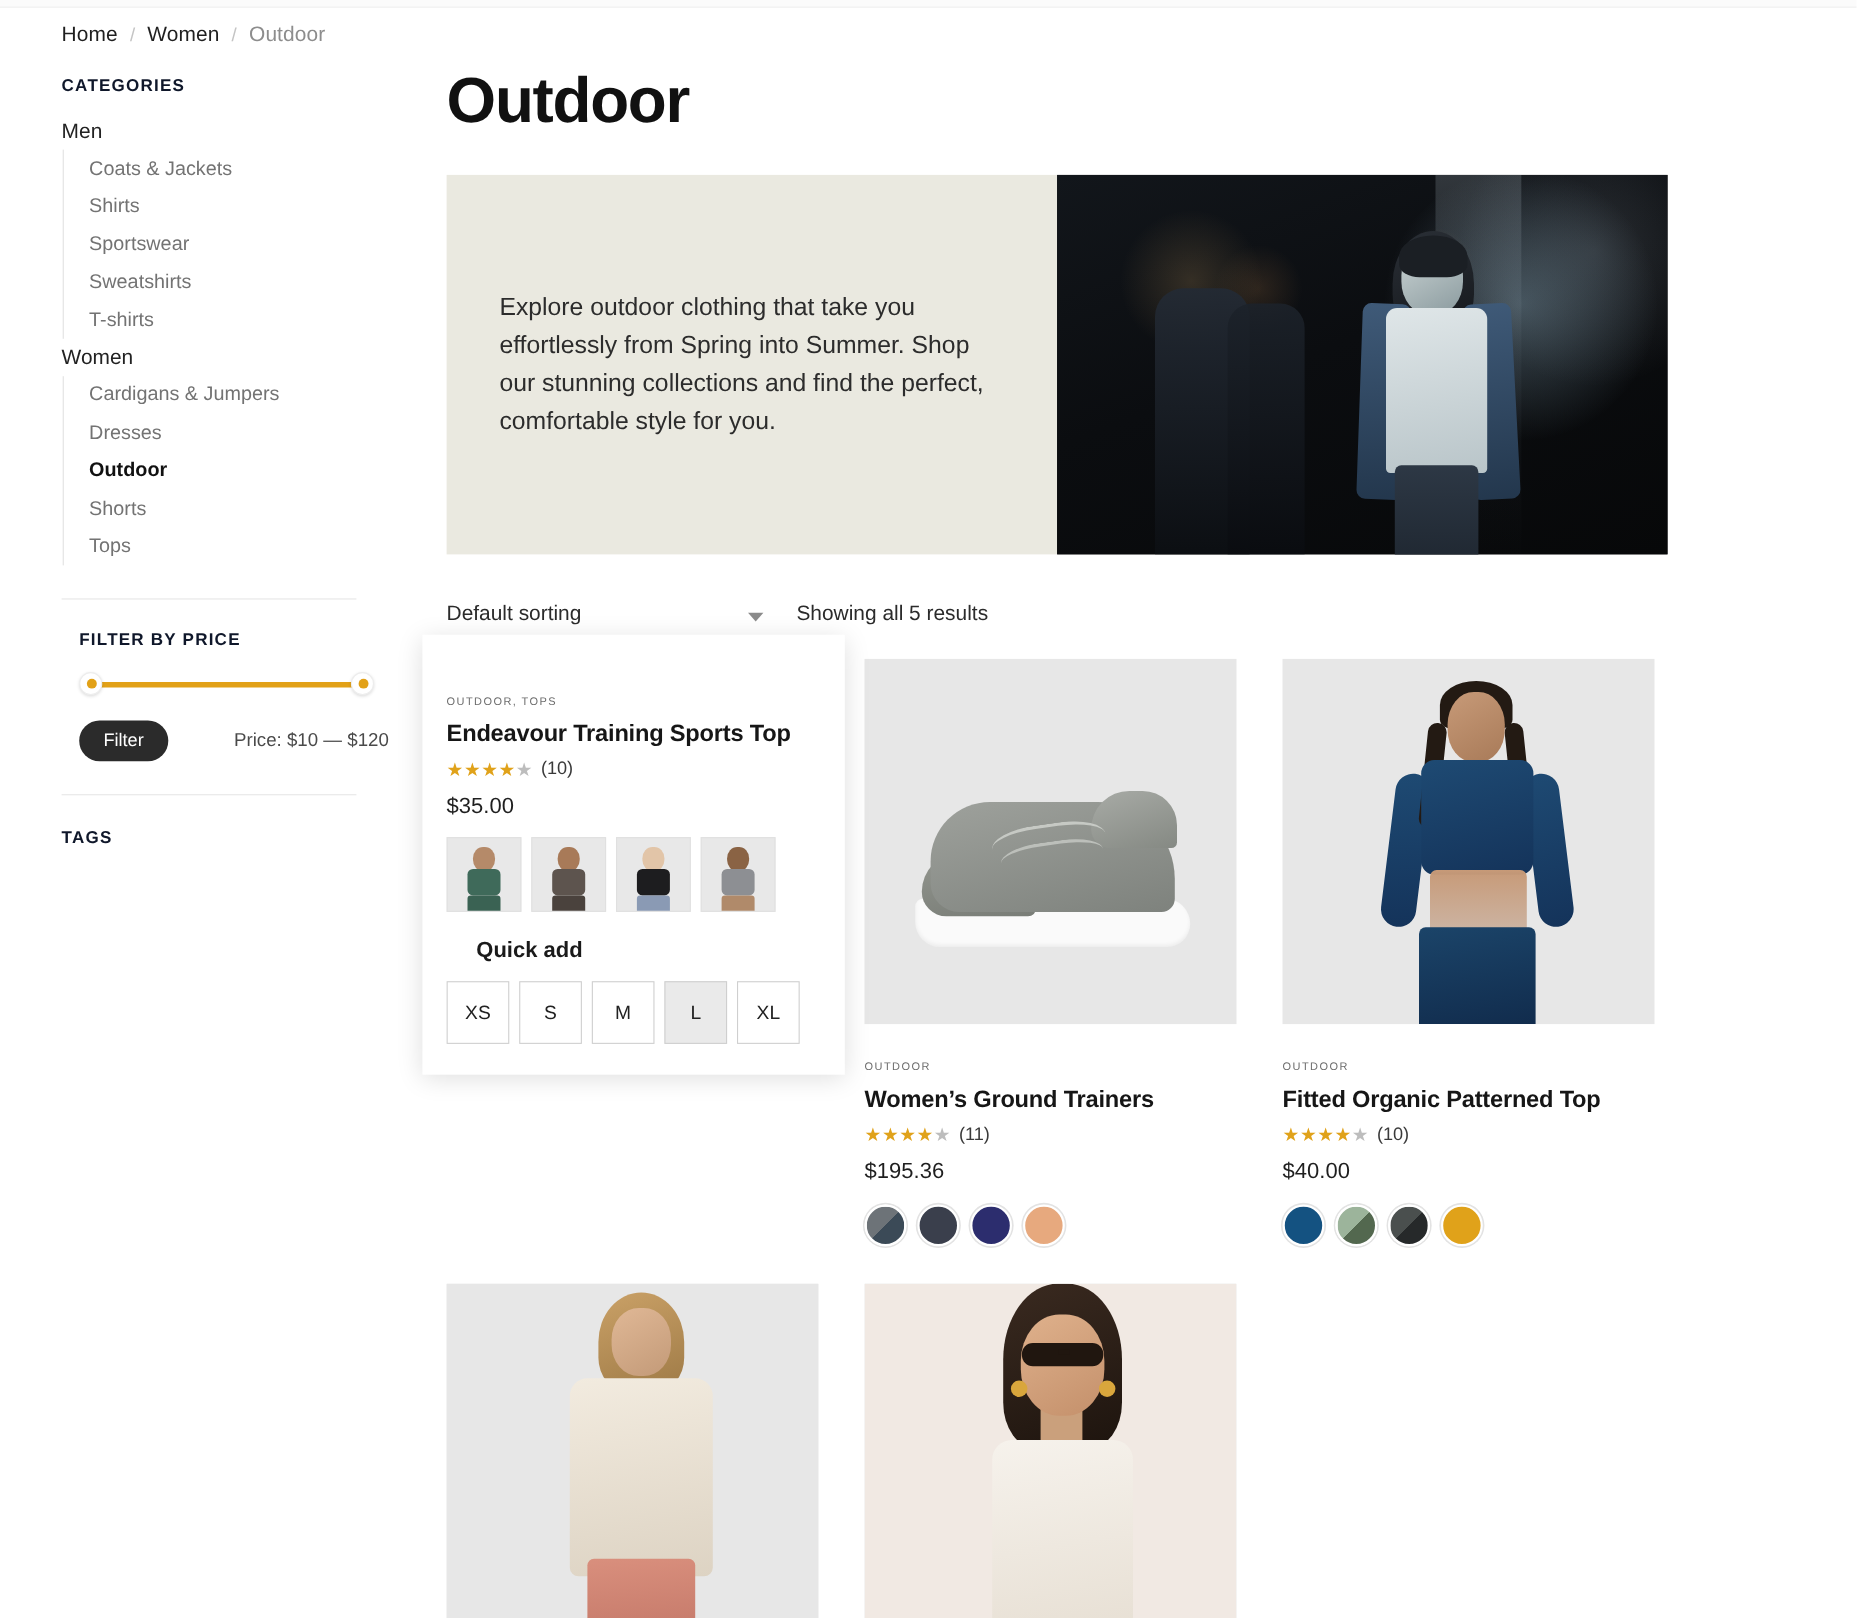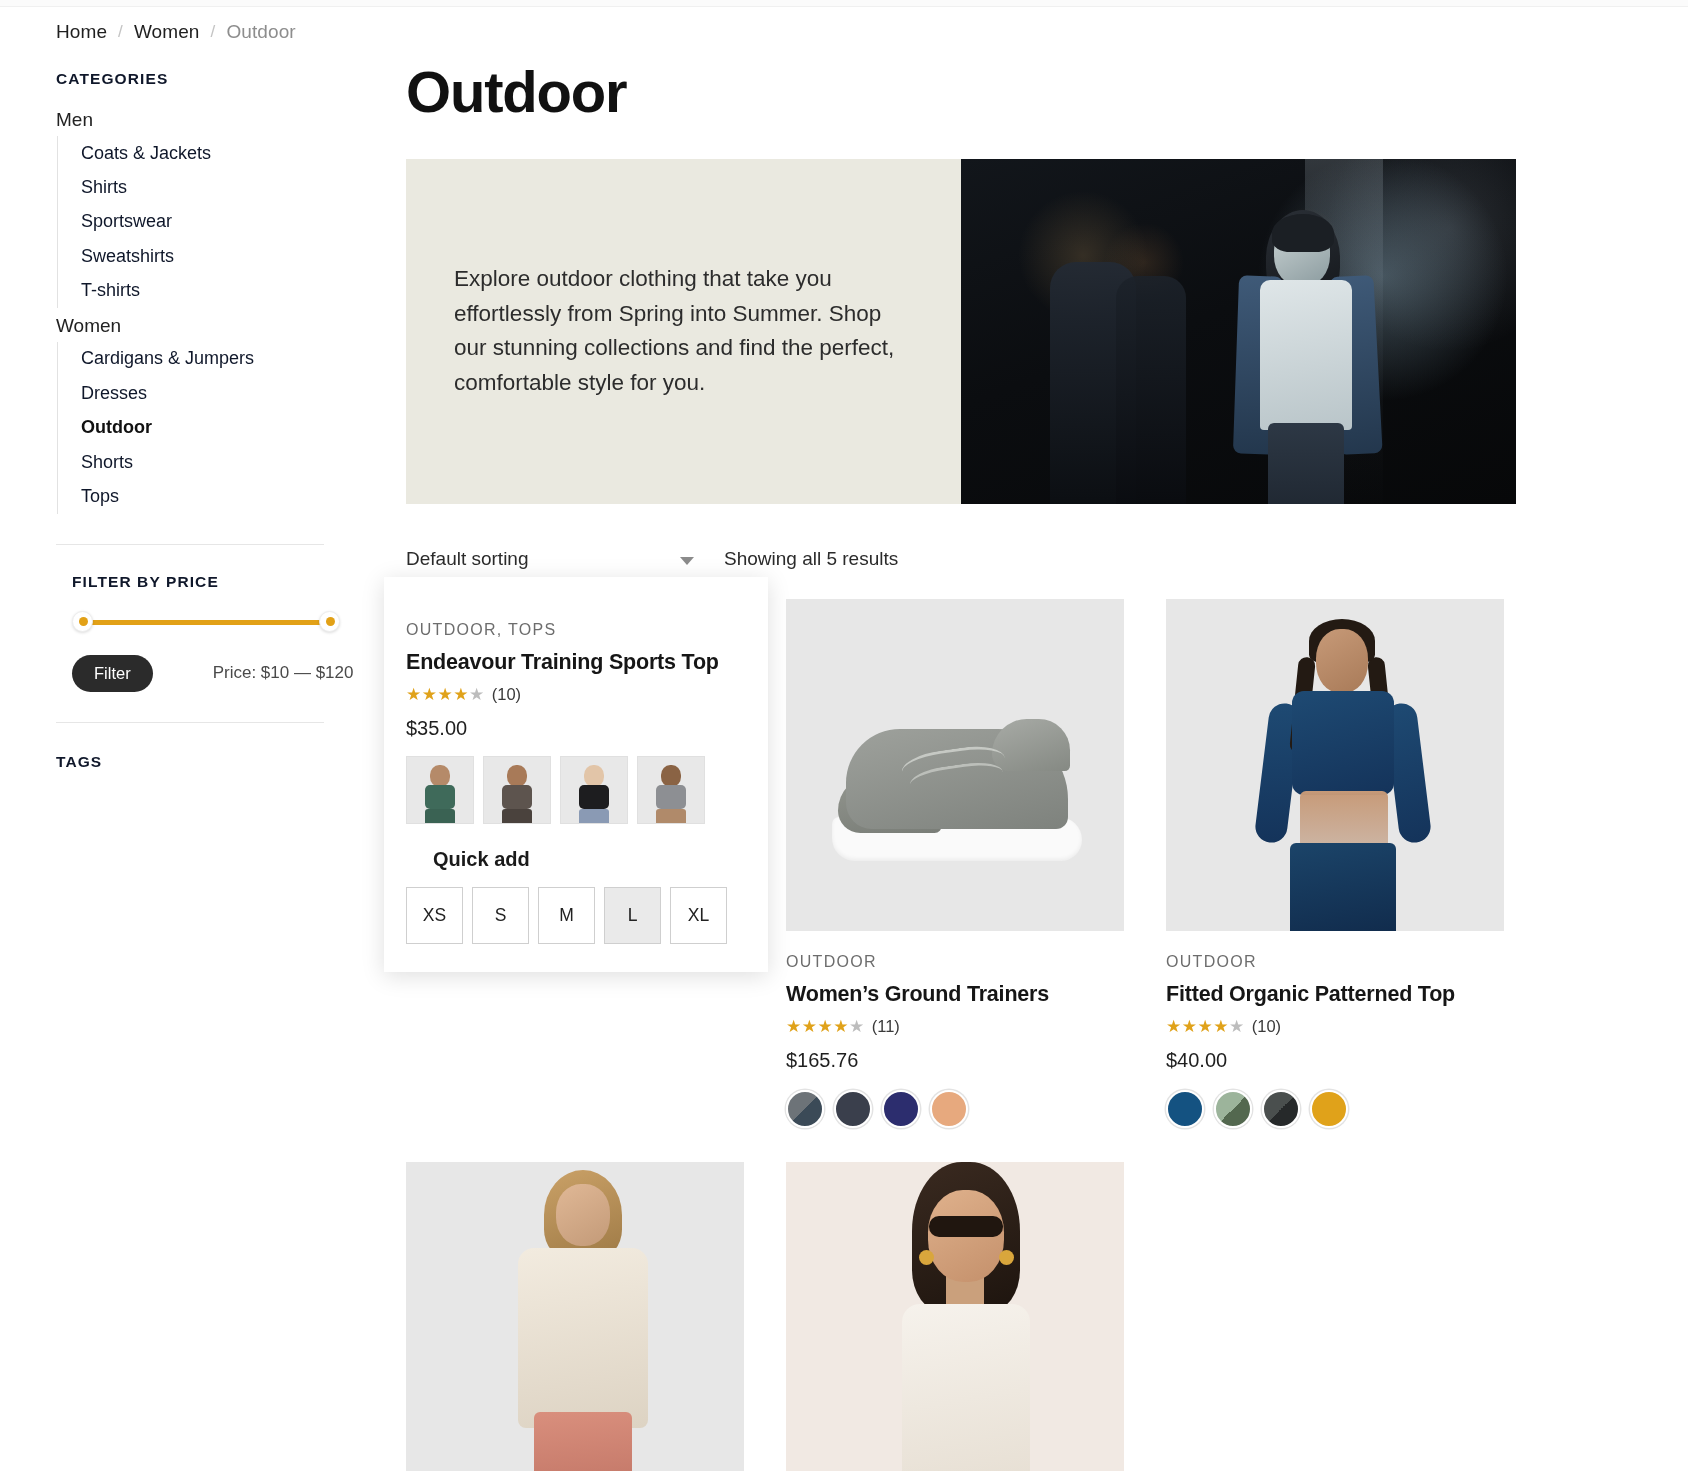--- a/index.html
+++ b/index.html
@@ -63,21 +63,21 @@
     padding: 5px 0;
     cursor: pointer;
   }
   .cat-children {
     margin-left: 1px;
     border-left: 1px solid #e2e2e2;
     padding-left: 23px;
   }
   .cat-child {
     font-size: 18px;
-    color: #0f172a;
+    color: #737373;
     padding: 5.5px 0;
     cursor: pointer;
     line-height: 1.3;
   }
   .cat-child.active { font-weight: 700; color: #111; }
 
   .side-divider {
     width: 268px;
     height: 1px;
     background: #e6e6e6;
@@ -398,24 +398,24 @@
   .m5-hair { position:absolute; left:126px; top:0px; width:108px; height:150px; border-radius:46% 46% 28% 28%; background:linear-gradient(160deg,#3a2a20,#1d140e); }
   .m5-face { position:absolute; left:142px; top:28px; width:76px; height:92px; border-radius:46%; background:linear-gradient(150deg,#dfb18c,#c4906b); }
   .m5-glass{ position:absolute; left:143px; top:54px; width:74px; height:21px; border-radius:10px; background:#20160f; }
   .m5-glassbridge{ position:absolute; left:176px; top:60px; width:10px; height:4px; background:#20160f; }
   .m5-earr { position:absolute; left:133px; top:88px; width:15px; height:15px; border-radius:50%; background:#d9a63c; }
   .m5-earr2{ position:absolute; left:213px; top:88px; width:15px; height:15px; border-radius:50%; background:#d9a63c; }
   .m5-body { position:absolute; left:116px; top:142px; width:128px; height:190px; border-radius:18px 18px 0 0; background:linear-gradient(170deg,#f6f2ec,#e6ded2); }
   .m5-neck { position:absolute; left:160px; top:112px; width:38px; height:40px; background:#caa07c; }
 
   .meta {
-    font-size: 16px;
+    font-size: 10px;
     letter-spacing: 1.3px;
     color: #6d6d6d;
-    margin-top: 22px;
+    margin-top: 34px;
   }
   .pname {
     font-size: 21.5px;
     font-weight: 700;
     color: #161616;
     margin-top: 11px;
     letter-spacing: -.2px;
   }
   .ratingrow {
     display: flex;
@@ -657,21 +657,21 @@
             <div class="sh-lace"></div>
             <div class="sh-lace2"></div>
           </div>
         </div>
         <div class="meta">OUTDOOR</div>
         <div class="pname">Women’s Ground Trainers</div>
         <div class="ratingrow">
           <span class="stars"><span class="star-on">★★★★</span><span class="star-off">★</span></span>
           <span class="rcount">(11)</span>
         </div>
-        <div class="price">$165.76</div>
+        <div class="price">$195.36</div>
         <div class="variants">
           <span class="swatch" style="background:linear-gradient(135deg,#6d7378 50%,#3b4a57 50%)"></span>
           <span class="swatch" style="background:#3a3f4c"></span>
           <span class="swatch" style="background:#2c2d6e"></span>
           <span class="swatch" style="background:#e7a97e"></span>
         </div>
       </article>
 
       <article class="card">
         <div class="thumb">

